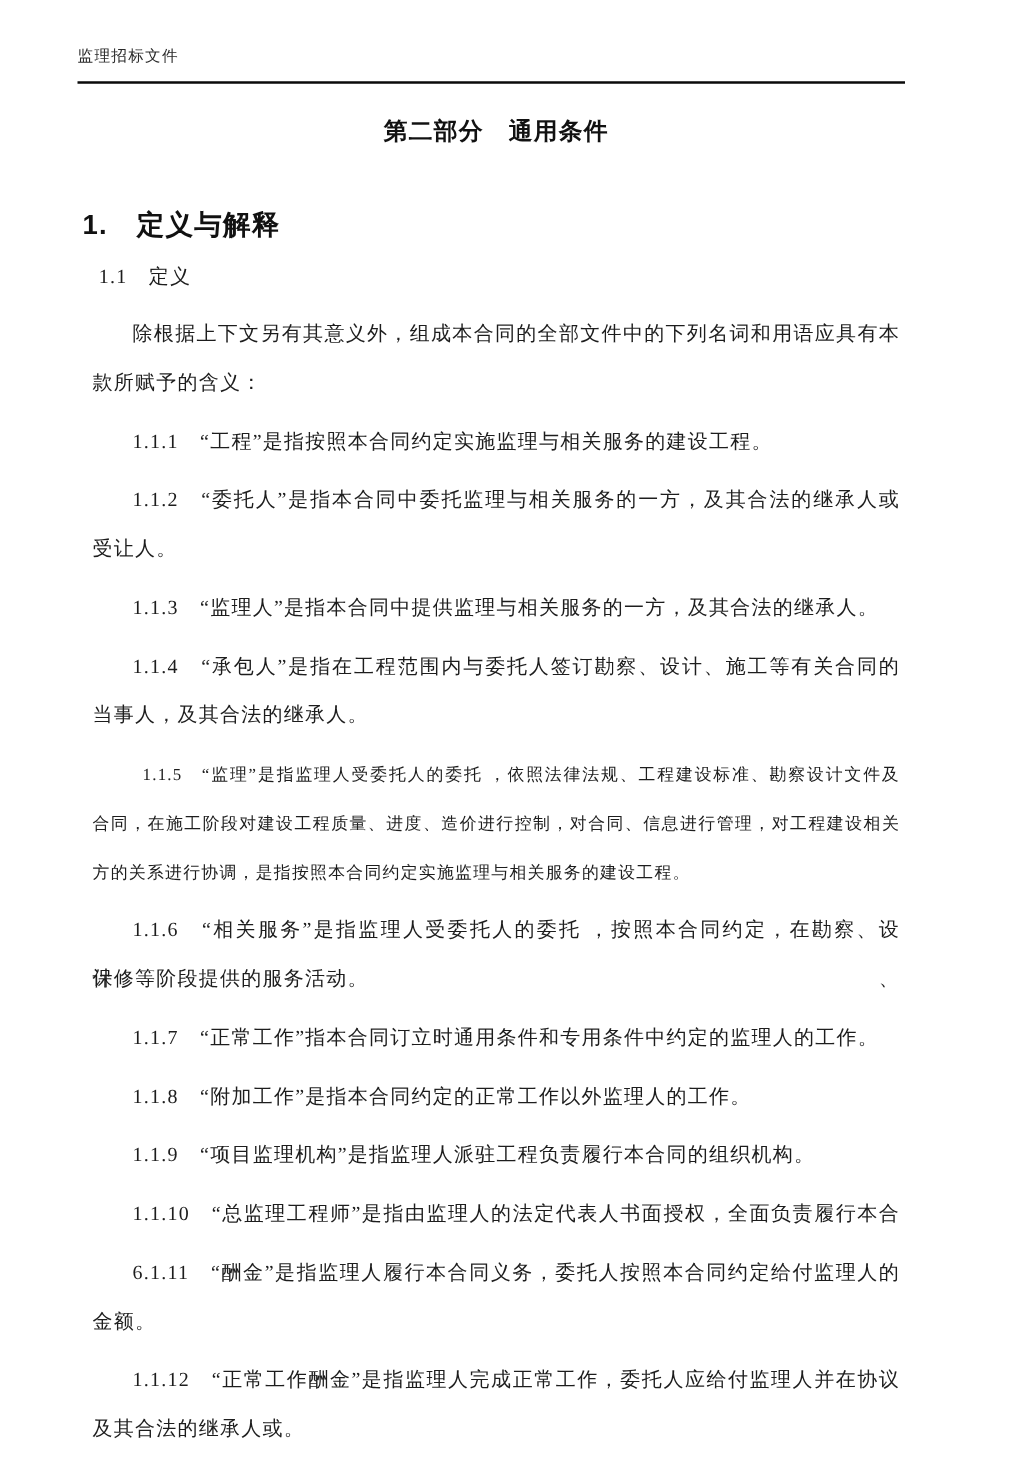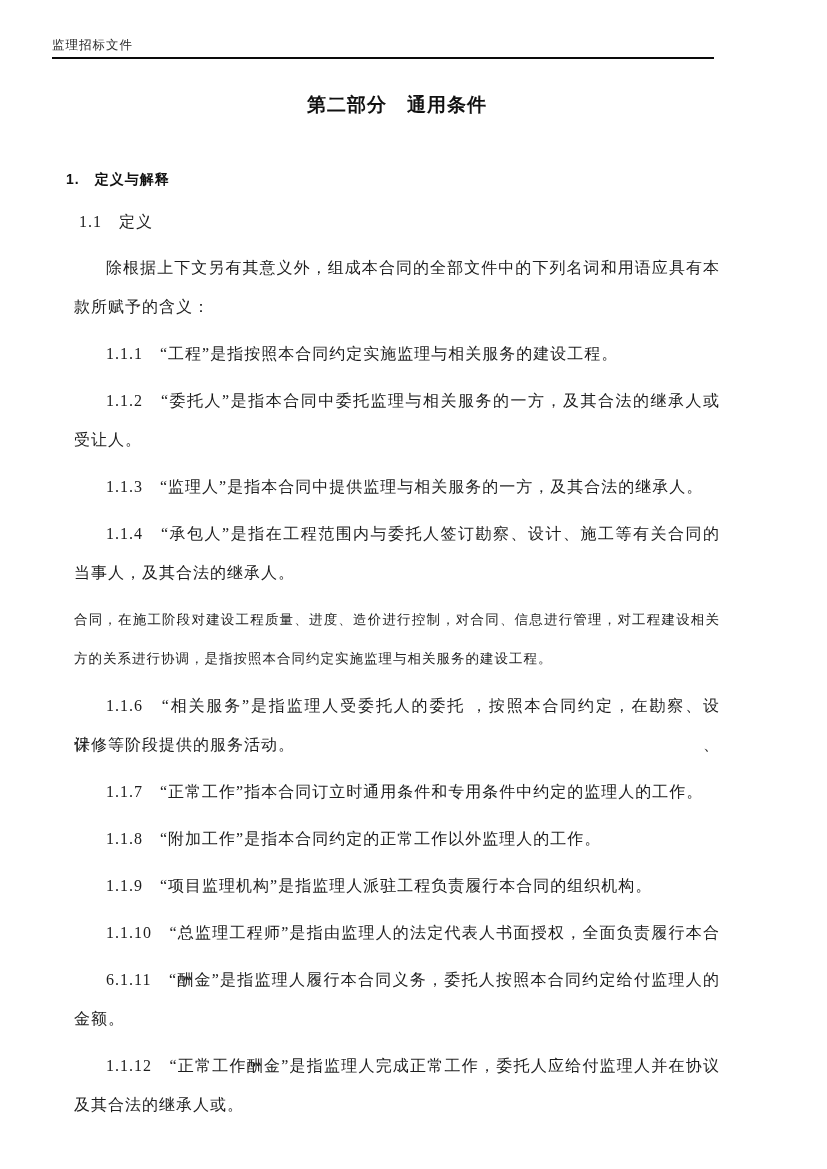--- a/index.html
+++ b/index.html
@@ -9,25 +9,25 @@
     width: 827px;
     height: 1169px;
     background: #ffffff;
     overflow: hidden;
     font-family: "Liberation Serif", "DejaVu Serif", serif;
     color: #1d1d1d;
   }
 
   .doc-header {
     position: absolute;
-    left: 52px;
+    left: 62px;
     top: 38px;
     width: 662px;
     border-bottom: 2px solid #0a0a0a;
-    padding-bottom: 4px;
+    padding-bottom: 12px;
     font-size: 12.5px;
     line-height: 15px;
     letter-spacing: 1px;
     color: #2a2a2a;
   }
 
   .doc-title {
     position: absolute;
     left: 66px;
     top: 92px;
@@ -43,21 +43,21 @@
   .flow {
     position: absolute;
     left: 66px;
     top: 170px;
     width: 662px;
   }
 
   .h1 {
     font-family: "Liberation Sans", "DejaVu Sans", sans-serif;
     font-weight: 700;
-    font-size: 14px;
+    font-size: 22px;
     line-height: 19px;
     height: 43px;
     letter-spacing: 1px;
     color: #111;
   }
 
   .h2 {
     font-size: 16px;
     line-height: 18px;
     height: 27px;
@@ -110,20 +110,21 @@
         <div class="line">受让人。</div>
       </div>
       <div class="para">
         <div class="line first">1.1.3　“监理人”是指本合同中提供监理与相关服务的一方，及其合法的继承人。</div>
       </div>
       <div class="para">
         <div class="line first just">1.1.4　“承包人”是指在工程范围内与委托人签订勘察、设计、施工等有关合同的</div>
         <div class="line">当事人，及其合法的继承人。</div>
       </div>
       <div class="para small">
+        <div class="line first just">1.1.5　“监理”是指监理人受委托人的委托 ，依照法律法规、工程建设标准、勘察设计文件及</div>
         <div class="line just">合同，在施工阶段对建设工程质量、进度、造价进行控制，对合同、信息进行管理，对工程建设相关</div>
         <div class="line">方的关系进行协调，是指按照本合同约定实施监理与相关服务的建设工程。</div>
       </div>
       <div class="para">
         <div class="line first just">1.1.6　“相关服务”是指监理人受委托人的委托 ，按照本合同约定，在勘察、设计、</div>
         <div class="line">保修等阶段提供的服务活动。</div>
       </div>
       <div class="para">
         <div class="line first">1.1.7　“正常工作”指本合同订立时通用条件和专用条件中约定的监理人的工作。</div>
       </div>

